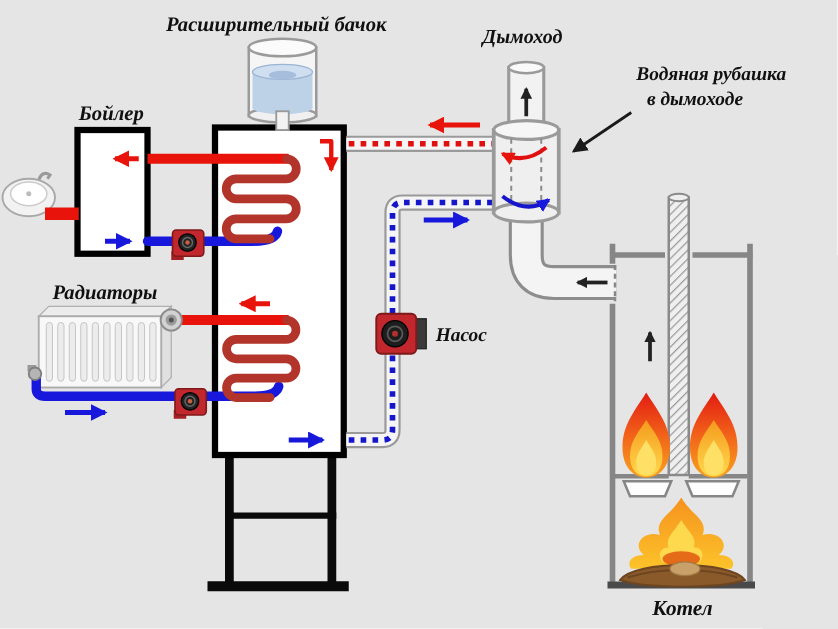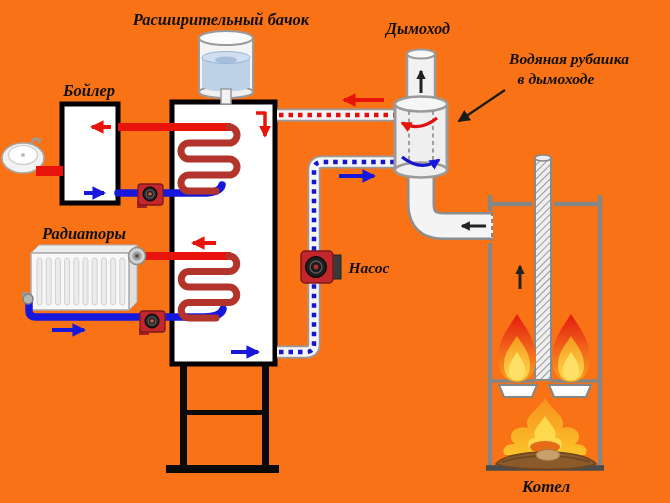--- a/index.html
+++ b/index.html
@@ -1,16 +1,16 @@
 <!DOCTYPE html>
 <html><head>
 <meta charset="utf-8">
 <style>
   html,body{margin:0;padding:0;background:#ffffff;}
-  .stage{position:relative;width:670px;height:503px;background:#f97316;overflow:hidden;
+  .stage{position:relative;width:670px;height:503px;background:#e5e5e5;overflow:hidden;
          font-family:"Liberation Serif","DejaVu Serif",serif;}
   svg{position:absolute;left:0;top:0;}
   text.lbl{font-family:"Liberation Serif","DejaVu Serif",serif;font-weight:700;font-style:italic;fill:#101010;}
 </style>
 </head>
 <body>
 
 <div class="stage">
 <svg width="670" height="503" viewBox="0 0 670 503">
   <defs>

